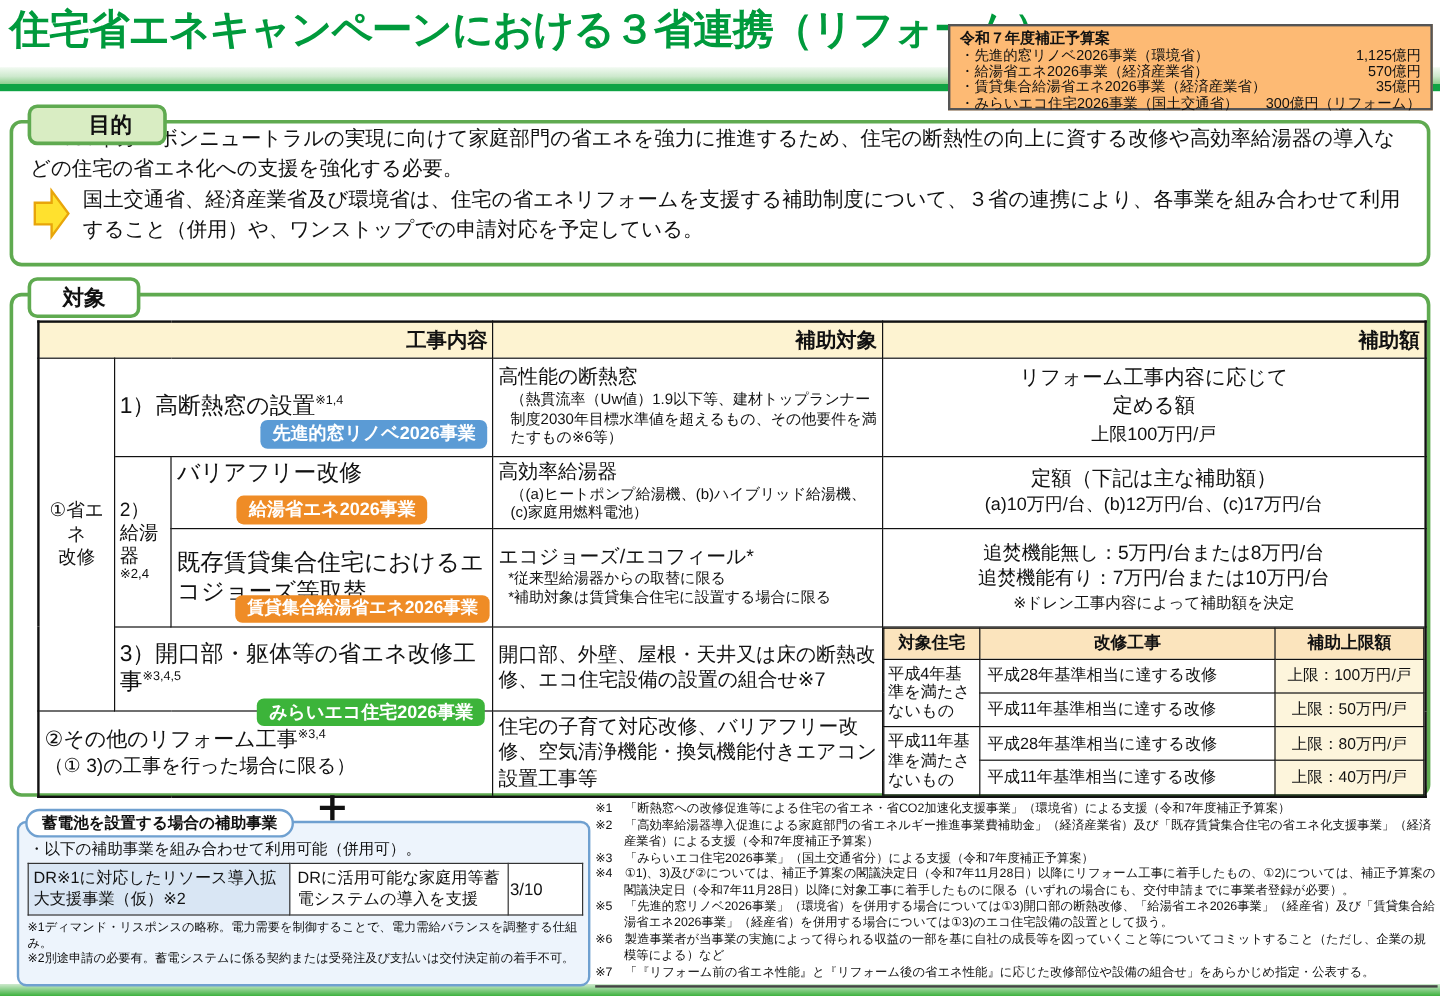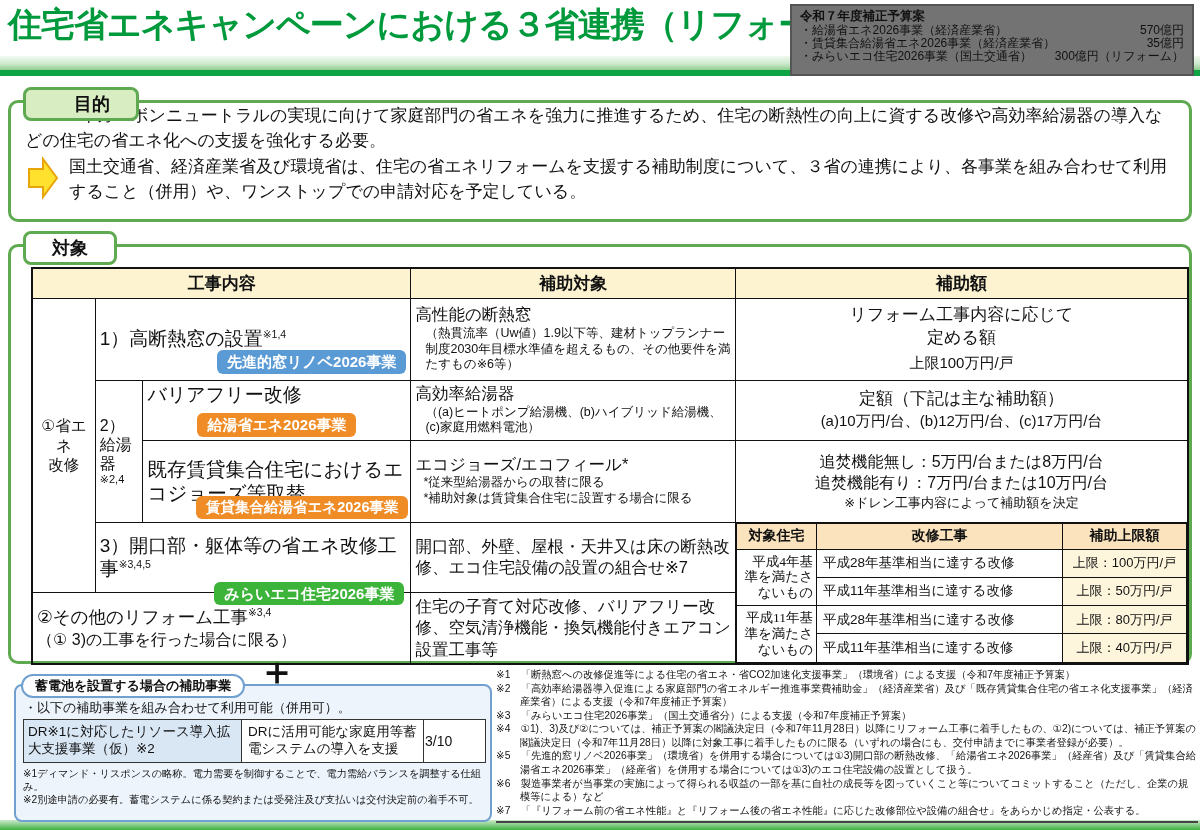--- a/index.html
+++ b/index.html
@@ -6,21 +6,21 @@
   body{width:1200px;height:830px;position:relative;overflow:hidden;
        font-family:"Liberation Sans","DejaVu Sans",sans-serif;color:#111;}
   .page{position:absolute;inset:0;}
 
   
   .page-title{position:absolute;left:8px;top:2px;font-size:34px;font-weight:bold;
               color:#009a3c;white-space:nowrap;letter-spacing:-1px;}
   .band-light{position:absolute;left:0;top:56px;width:1200px;height:14px;
               background:linear-gradient(to bottom,#f2faf2 0%,#cde9cd 55%,#8fcf8f 100%);z-index:0;}
   .band-dark{position:absolute;left:0;top:70px;width:1200px;height:6px;background:#0ea344;z-index:0;}
-  .budget-box{position:absolute;left:790px;top:4px;width:404px;height:72px;background:#737373;
+  .budget-box{position:absolute;left:790px;top:20px;width:404px;height:72px;background:#fdba74;
               border:2px solid #555;box-sizing:border-box;padding:3px 8px 2px;z-index:2;}
   .budget-title{font-size:12.5px;font-weight:bold;line-height:15px;}
   .budget-item{display:flex;justify-content:space-between;font-size:12px;line-height:13.2px;}
 
   
   .section-box{position:absolute;left:8px;width:1184px;border:3px solid #5faa50;
                border-radius:10px;background:#fff;box-sizing:border-box;z-index:1;}
   #purpose-box{top:100px;height:122px;}
   #target-box{top:244px;height:420px;}
   .section-tab{position:absolute;left:12px;top:-16px;padding:2px 26px;border:3px solid #5faa50;
@@ -30,21 +30,21 @@
 
   .purpose-content{padding:1px 14px 0;font-size:17px;line-height:1.45;}
   .purpose-content p{margin:0;}
   .p2row{display:flex;align-items:flex-start;margin-top:2px;}
   .arrow{flex:0 0 34px;margin:1px 8px 0 2px;}
 
   
   .main-table{position:absolute;left:20px;top:20px;border-collapse:collapse;
               border:2px solid #111;table-layout:fixed;}
   .main-table td{border:1px solid #111;box-sizing:border-box;padding:2px 4px;vertical-align:middle;}
-  .main-table tr.hdr td{background:#fdf3d1;font-size:17px;font-weight:bold;text-align:center;height:30px;}
+  .main-table tr.hdr td{background:#fdf3d1;font-size:17px;font-weight:bold;text-align:right;height:30px;}
   .group-cell{text-align:center;font-size:15.5px;line-height:1.25;padding:0 1px;}
   .group-cell span{display:block;}
   .boiler-cell{vertical-align:middle;font-size:16px;line-height:1.2;padding:2px 2px;}
   .boiler-cell .small-note{font-size:11px;}
   .work-cell{font-size:19px;position:relative;vertical-align:top;line-height:1.25;}
   .work-cell sup{font-size:10.5px;}
   .r1work{padding:22px 4px 4px 34px;}
   .r2a{padding:5px 4px 4px 6px;text-align:left;}
   .r2b{padding:4px 2px 4px 6px;font-size:19.5px;}
   .r3{padding:8px 4px 4px 20px;}
@@ -65,21 +65,21 @@
   .amount-cell{text-align:center;font-size:17px;line-height:1.35;}
   .amount-sub{font-size:15px;margin-top:3px;}
   .amount-2{font-size:15px;}
   .amount-note{font-size:13px;}
 
   
   .nested-cell{padding:0 !important;vertical-align:top;}
   .nested-table{border-collapse:collapse;width:100%;height:140px;table-layout:fixed;}
   .nested-table td{border:1px solid #111;padding:1px 3px;box-sizing:border-box;}
   .nested-table tr.nhdr td{background:#fbe4bd;font-size:14px;font-weight:bold;text-align:center;height:26px;}
-  .nhouse{font-size:13.5px;line-height:1.15;text-align:right;vertical-align:middle;background:#fff;font-family:Liberation Serif, serif;}
+  .nhouse{font-size:13.5px;line-height:1.15;text-align:left;vertical-align:middle;background:#fff;}
   .nwork{font-size:13.5px;text-align:left;padding-left:6px !important;vertical-align:middle;background:#fff;}
   .nlimit{font-size:13px;text-align:center;vertical-align:middle;background:#fdf5dc;}
 
   
   #battery-box{position:absolute;left:14px;top:684px;width:478px;height:138px;
                border:2px solid #6fa0d0;border-radius:8px;background:#edf4fc;box-sizing:border-box;z-index:2;}
   .battery-tab{position:absolute;left:5px;top:-12px;background:#fff;border:2px solid #6fa0d0;
                border-radius:13px;padding:1px 12px;font-size:13px;font-weight:bold;white-space:nowrap;}
   .battery-intro{margin:13px 8px 2px;font-size:13px;}
   .battery-table{border-collapse:collapse;margin:1px 7px;table-layout:fixed;width:462px;}
@@ -103,20 +103,24 @@
 <body>
 
 <div class="page">
 
   <div class="band-light"></div>
   <div class="band-dark"></div>
   <div class="page-title">住宅省エネキャンペーンにおける３省連携（リフォーム）</div>
 
   <div class="budget-box">
     <div class="budget-title">令和７年度補正予算案</div>
+    <div class="budget-item">
+      <span>・先進的窓リノベ2026事業（環境省）</span>
+      <span>1,125億円</span>
+    </div>
     <div class="budget-item">
       <span>・給湯省エネ2026事業（経済産業省）</span>
       <span>570億円</span>
     </div>
     <div class="budget-item">
       <span>・賃貸集合給湯省エネ2026事業（経済産業省）</span>
       <span>35億円</span>
     </div>
     <div class="budget-item">
       <span>・みらいエコ住宅2026事業（国土交通省）</span>

